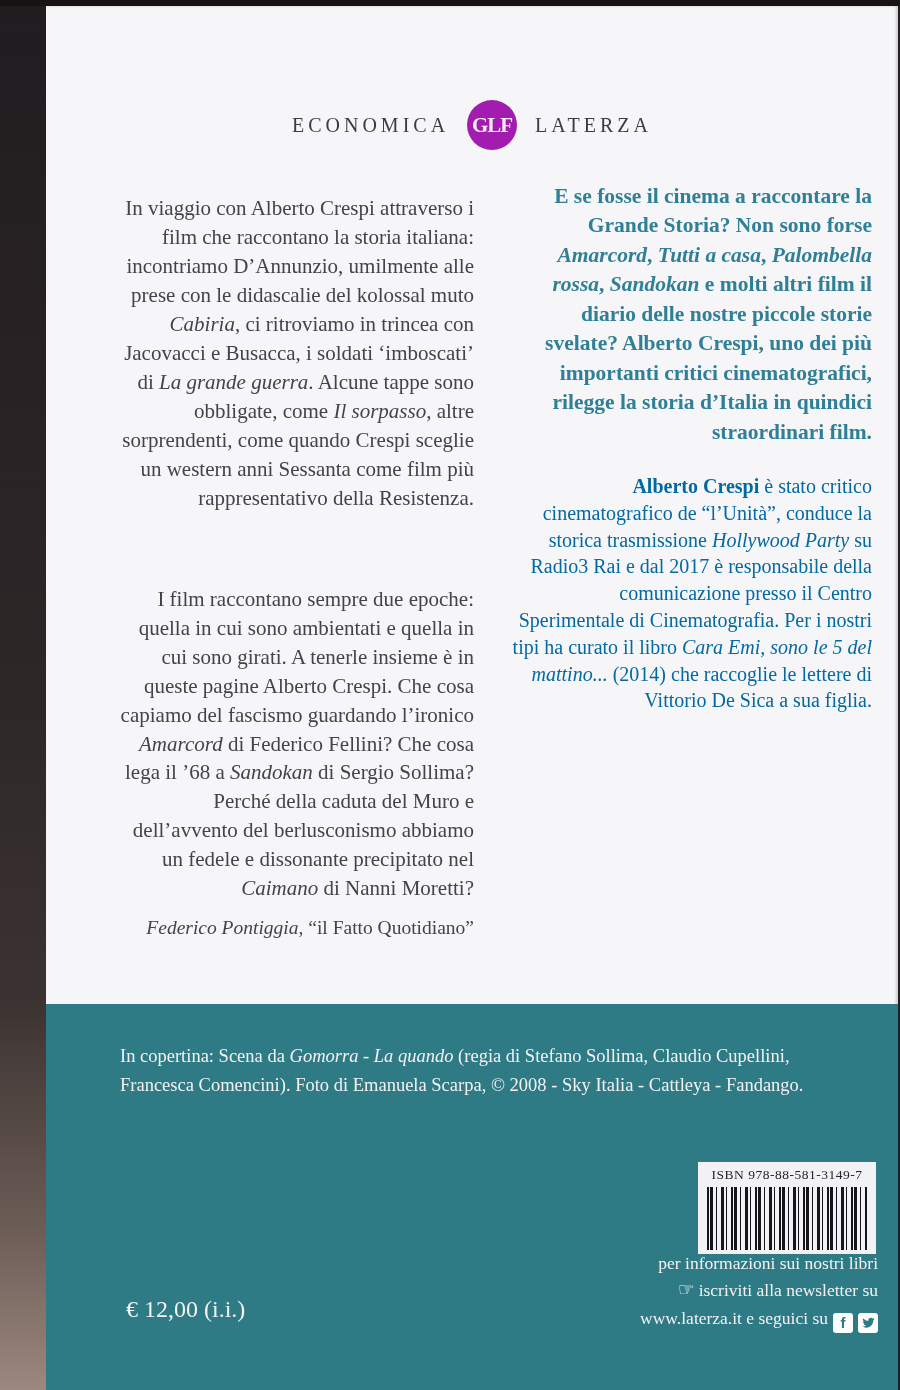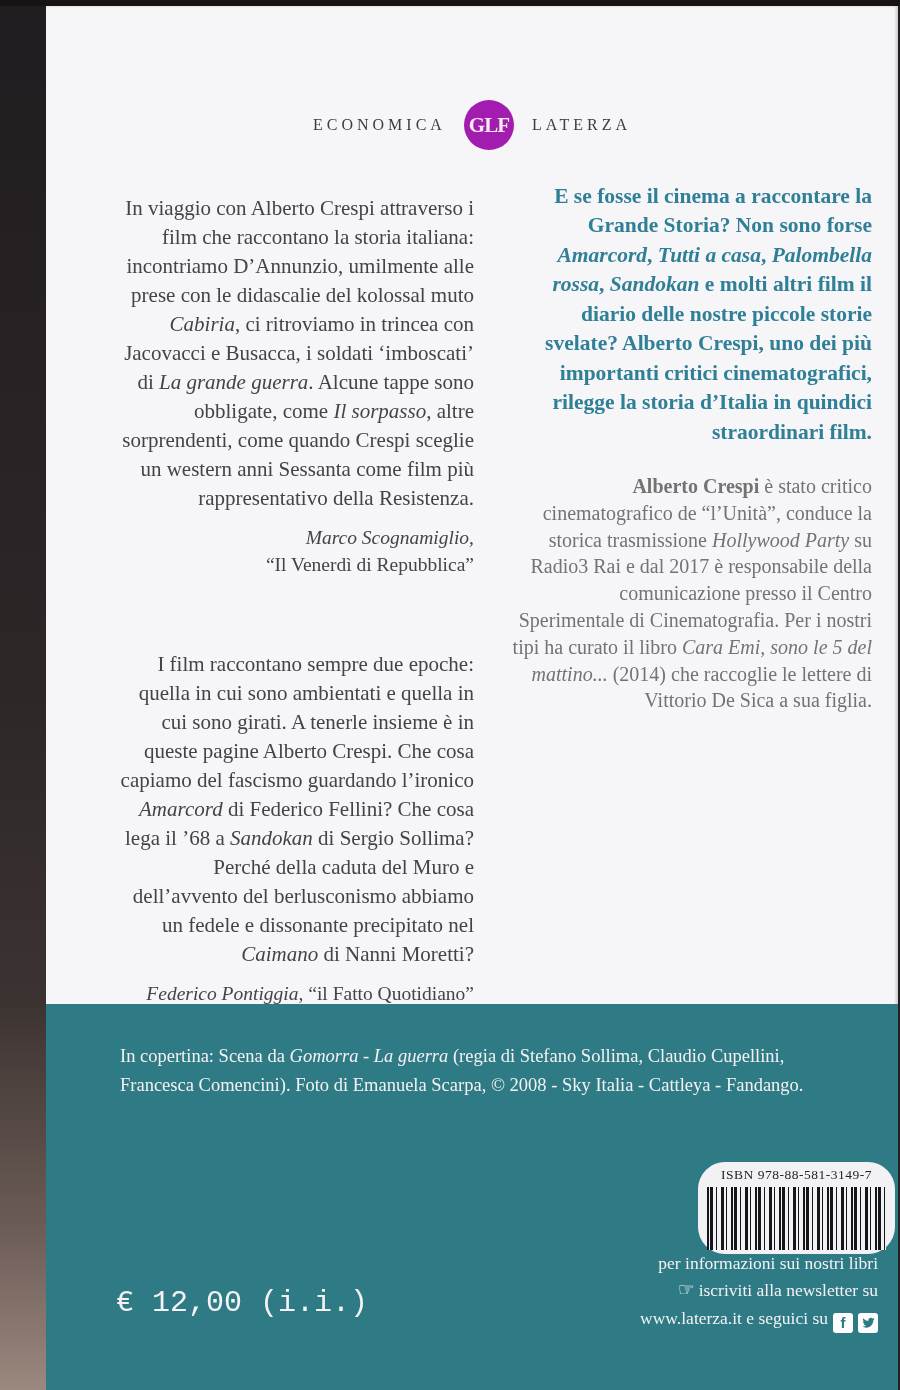--- a/index.html
+++ b/index.html
@@ -13,64 +13,64 @@
     position:absolute; left:0; top:0; width:46px; height:100%;
     background:linear-gradient(180deg,#211c1f 0%,#2d2728 50%,#3b3331 72%,#6b5b55 88%,#9b887f 100%);
   }
   .page {
     position:absolute; left:46px; top:6px; right:2px; bottom:0;
     background:#f6f5f8; box-shadow:inset -2px 0 3px rgba(0,0,0,.18);
   }
 
   
   .logo-row { position:absolute; top:94px; left:0; width:100%; display:flex; align-items:center; justify-content:center; gap:18px; }
-  .logo-text { font-size:16px; letter-spacing:4px; color:#3e3b43; }
+  .logo-text { font-size:20px; letter-spacing:4px; color:#3e3b43; }
   .glf-circle {
     width:50px; height:50px; border-radius:50%; background:#a21caf;
     display:flex; align-items:center; justify-content:center;
     color:#f5ecef; font-size:21px; font-weight:bold; letter-spacing:-1px;
   }
 
   
   .col-left {
     position:absolute; left:62px; top:176px; width:378px;
     text-align:right; color:#45424a; font-size:21px; line-height:1.38;
   }
   .col-left p { margin:12px; }
   .attr { margin-top:16px; font-size:19.5px; }
   .attr .name { font-style:italic; }
   .gap { height:48px; }
 
   .col-right { position:absolute; left:464px; top:176px; width:362px; text-align:right; }
   .blurb { margin:0; color:#2f7f96; font-weight:bold; font-size:21.5px; line-height:1.37; }
-  .bio { margin:26px 0 0 0; color:#737373; font-size:20px; line-height:1.34; }
+  .bio { margin:26px 0 0 0; color:#0369a1; font-size:20px; line-height:1.34; }
 
   
   .band {
     position:absolute; left:0; right:0; top:998px; bottom:0;
     background:#2e7b85; color:#f4f2f4;
   }
   .credit { position:absolute; top:38px; left:74px; width:736px; font-size:18.5px; line-height:1.55; margin:0; }
 
   .barcode-box {
-    position:absolute; top:158px; left:652px; width:197px; height:92px;
-    background:#f2f1f3; padding:5px 9px; box-sizing:border-box;border-radius:27px;
+    position:absolute; top:158px; left:652px; width:178px; height:92px;
+    background:#f2f1f3; padding:5px 9px; box-sizing:border-box;
   }
   .isbn { font-size:13.5px; text-align:center; color:#25232b; letter-spacing:.5px; white-space:nowrap; }
   .bars {
     margin-top:4px; height:63px;
     background:repeating-linear-gradient(90deg,
       #17151c 0 2px,  #f2f1f3 2px 3px,
       #17151c 3px 6px,#f2f1f3 6px 9px,
       #17151c 9px 10px,#f2f1f3 10px 14px,
       #17151c 14px 17px,#f2f1f3 17px 19px,
       #17151c 19px 20px,#f2f1f3 20px 24px);
   }
 
-  .price { position:absolute; top:274px; left:62px; font-size:30px; margin:8px;font-family:Liberation Mono, monospace; }
+  .price { position:absolute; top:274px; left:62px; font-size:24px; margin:18px; }
 
   .info { position:absolute; top:246px; right:20px; width:330px; text-align:right; font-size:17.5px; line-height:1.5; margin:0; }
   .hand { font-size:19px; margin-right:4px; }
   .social {
     display:inline-block; width:20px; height:20px; background:#fdfdfd; border-radius:3px;
     color:#2e7b85; font-weight:bold; font-size:15px; text-align:center; line-height:20px;
     vertical-align:-4px; margin-left:5px; font-family:"Liberation Sans", sans-serif;
   }
   .social svg { vertical-align:-1px; }
   i { font-style:italic; }
@@ -85,36 +85,32 @@
   <div class="page">
 
     <div class="logo-row">
       <span class="logo-text">ECONOMICA</span>
       <span class="glf-circle">GLF</span>
       <span class="logo-text">LATERZA</span>
     </div>
 
     <div class="col-left">
       <p><span>In viaggio con Alberto Crespi attraverso i film che raccontano la storia italiana: incontriamo D’Annunzio, umilmente alle prese con le didascalie del kolossal muto </span><i>Cabiria</i><span>, ci ritroviamo in trincea con Jacovacci e Busacca, i soldati ‘imboscati’ di </span><i>La grande guerra</i><span>. Alcune tappe sono obbligate, come </span><i>Il sorpasso</i><span>, altre sorprendenti, come quando Crespi sceglie un western anni Sessanta come film più rappresentativo della Resistenza.</span></p>
-      <p class="attr">
-        <span class="name">Marco Scognamiglio,</span><br>
-        <span>“Il Venerdì di Repubblica”</span>
-      </p>
       <div class="gap"></div>
       <p><span>I film raccontano sempre due epoche: quella in cui sono ambientati e quella in cui sono girati. A tenerle insieme è in queste pagine Alberto Crespi. Che cosa capiamo del fascismo guardando l’ironico </span><i>Amarcord</i><span> di Federico Fellini? Che cosa lega il ’68 a </span><i>Sandokan</i><span> di Sergio Sollima? Perché della caduta del Muro e dell’avvento del berlusconismo abbiamo un fedele e dissonante precipitato nel </span><i>Caimano</i><span> di Nanni Moretti?</span></p>
       <p class="attr"><i>Federico Pontiggia</i><span>, “il Fatto Quotidiano”</span></p>
     </div>
 
     <div class="col-right">
       <p class="blurb"><span>E se fosse il cinema a raccontare la Grande Storia? Non sono forse </span><i>Amarcord</i><span>, </span><i>Tutti a casa</i><span>, </span><i>Palombella rossa</i><span>, </span><i>Sandokan</i><span> e molti altri film il diario delle nostre piccole storie svelate? Alberto Crespi, uno dei più importanti critici cinematografici, rilegge la storia d’Italia in quindici straordinari film.</span></p>
       <p class="bio"><span style="font-weight: bold;">Alberto Crespi</span><span> è stato critico cinematografico de “l’Unità”, conduce la storica trasmissione </span><i>Hollywood Party</i><span> su Radio3 Rai e dal 2017 è responsabile della comunicazione presso il Centro Sperimentale di Cinematografia. Per i nostri tipi ha curato il libro </span><i>Cara Emi, sono le 5 del mattino...</i><span> (2014) che raccoglie le lettere di Vittorio De Sica a sua figlia.</span></p>
     </div>
 
     <div class="band">
-      <p class="credit"><span>In copertina: Scena da </span><i>Gomorra - La guerra</i><span> (regia di Stefano Sollima, Claudio Cupellini, Francesca Comencini). Foto di Emanuela Scarpa, © 2008 - Sky Italia - Cattleya - Fandango.</span></p>
+      <p class="credit"><span>In copertina: Scena da </span><i>Gomorra - La quando</i><span> (regia di Stefano Sollima, Claudio Cupellini, Francesca Comencini). Foto di Emanuela Scarpa, © 2008 - Sky Italia - Cattleya - Fandango.</span></p>
 
       <div class="barcode-box">
         <div class="isbn">ISBN 978-88-581-3149-7</div>
         <div class="bars"></div>
       </div>
 
       <p class="price">€ 12,00 (i.i.)</p>
 
       <p class="info">
         <span>per informazioni sui nostri libri</span><br>

